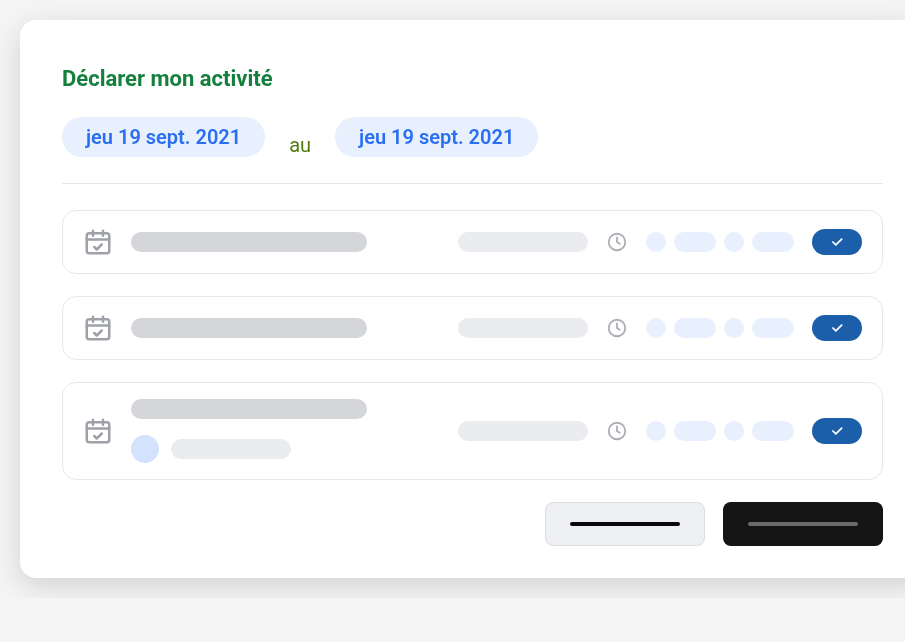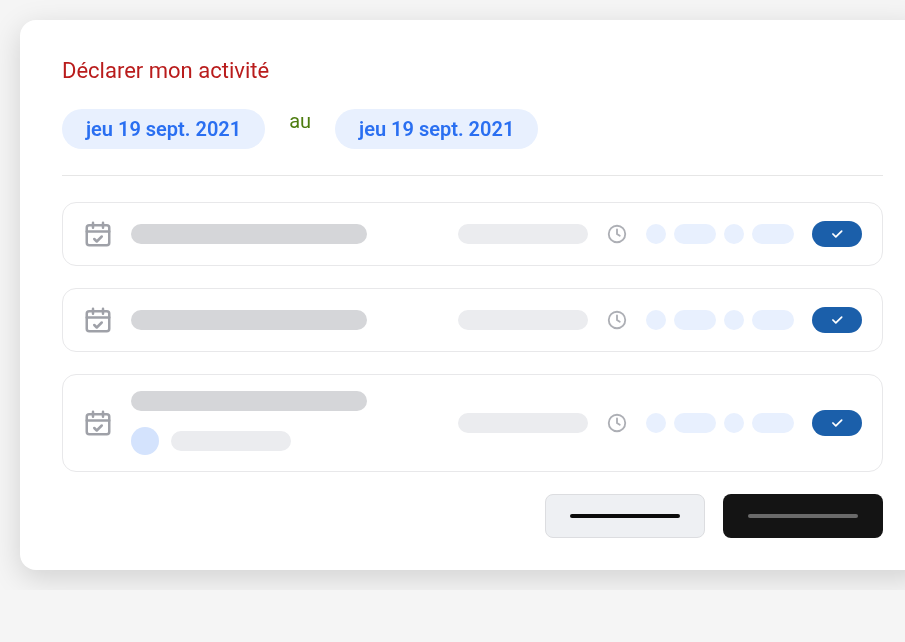--- a/index.html
+++ b/index.html
@@ -10,27 +10,28 @@
     }
     .card {
       width: 905px;
       background: #fff;
       border-radius: 16px;
       box-shadow: 0 8px 30px rgba(0,0,0,0.15);
       padding: 38px 42px 32px 42px;
     }
     .title {
       font-size: 22px;
-      font-weight: 400;
-      color: #b91c1c;
+      font-weight: 700;
+      color: #15803d;
       margin-bottom: 26px;
+      margin-top: 8px;
     }
     .date-range {
       display: flex;
-      align-items: flex-start;
+      align-items: flex-end;
       gap: 24px;
       margin-bottom: 26px;
     }
     .date-pill {
       background: #e8f0fe;
       color: #2a6ff1;
       font-size: 20px;
       font-weight: 600;
       padding: 8px 24px;
       border-radius: 22px;

